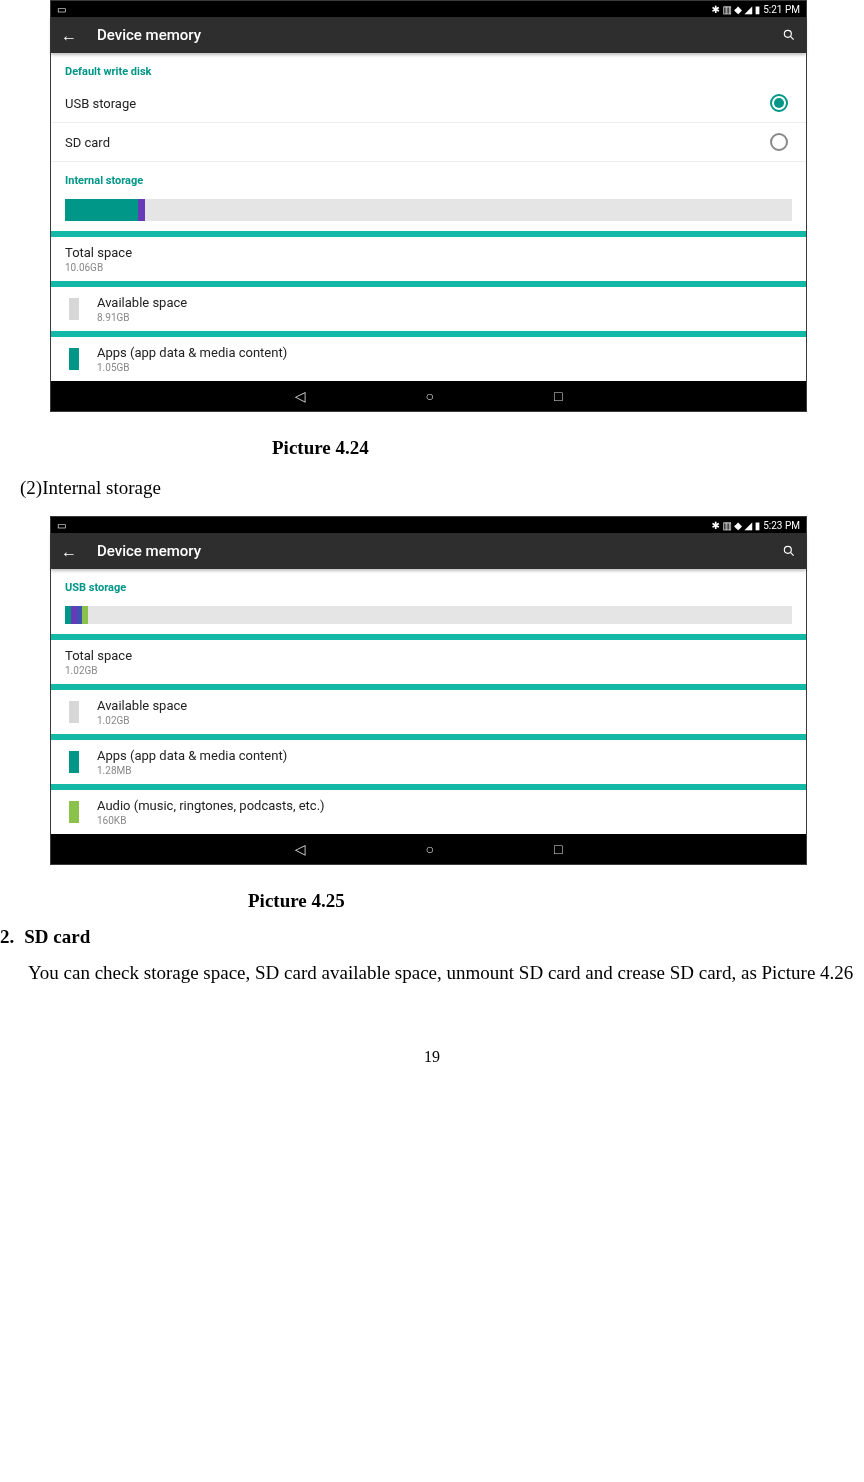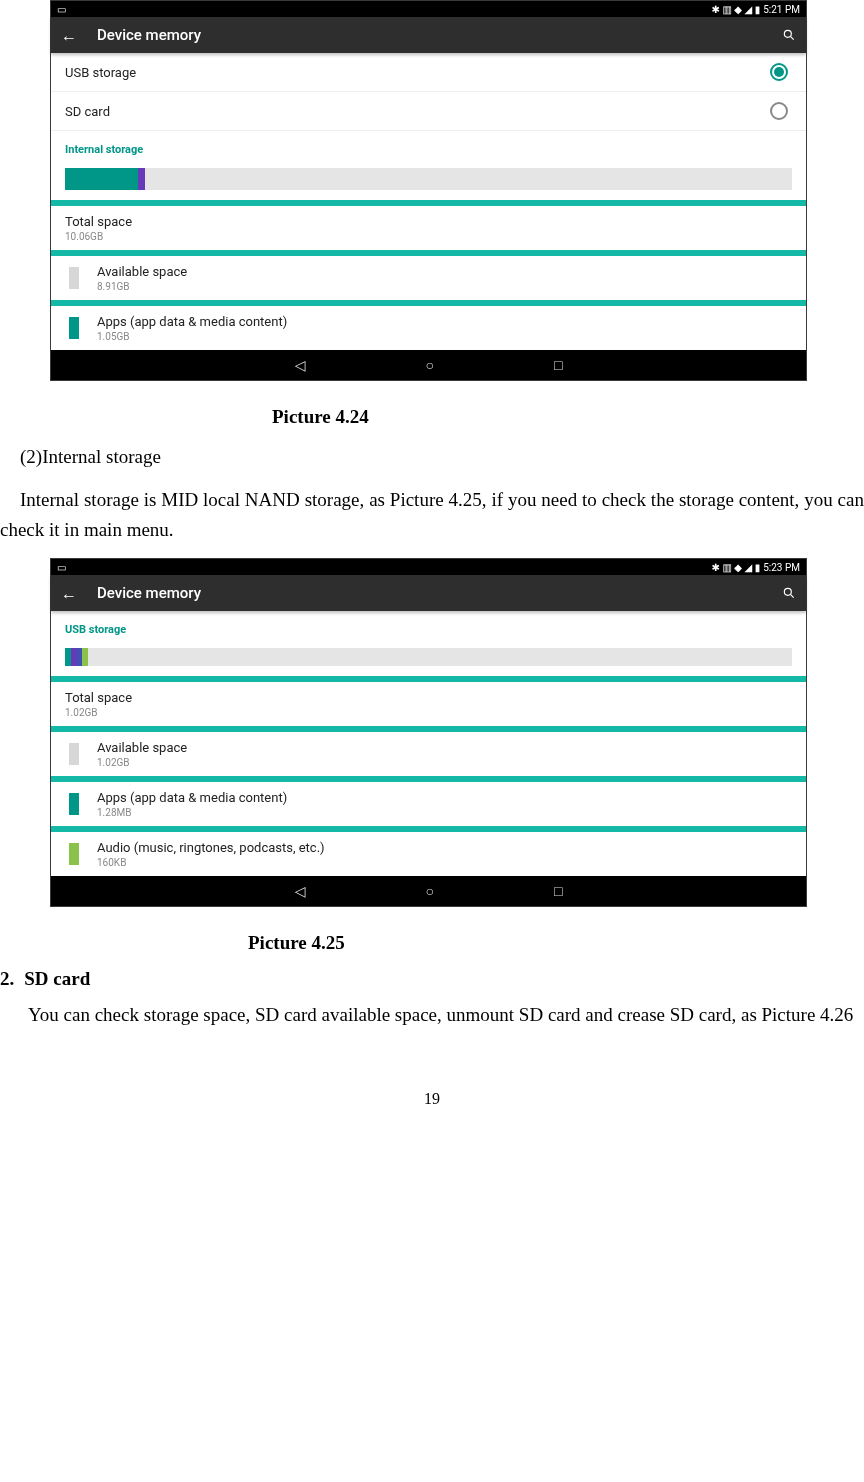--- a/index.html
+++ b/index.html
@@ -126,20 +126,21 @@
     <div class="appbar">
       <span class="back">←</span>
       <span class="title">Device memory</span>
       <span class="search">
         <svg width="14" height="14" viewBox="0 0 24 24" fill="none" stroke="#fff" stroke-width="2">
             <circle cx="10" cy="10" r="6"></circle>
             <line x1="20" y1="20" x2="14.5" y2="14.5"></line>
           </svg>
       </span>
     </div>
+    <div class="section-header">Default write disk</div>
     <div class="radio-row">
       <span class="label">USB storage</span>
       <span class="radio checked"></span>
     </div>
     <div class="radio-row">
       <span class="label">SD card</span>
       <span class="radio"></span>
     </div>
     <div class="section-header">Internal storage</div>
     <div class="storage-bar">
@@ -167,21 +168,20 @@
     <div class="navbar">
       <span class="nav-icon">◁</span>
       <span class="nav-icon">○</span>
       <span class="nav-icon">□</span>
     </div>
   </div>
 
   <div class="caption">Picture 4.24</div>
 
   <div class="body-text indent">(2)Internal storage</div>
-  <div class="body-text" style="padding-left:0;"><span style="padding-left:20px;">Internal storage is MID local NAND storage, as Picture 4.25, if you need to check the storage content, you can check it in main menu.</span></div>
 
   <div class="screenshot">
     <div class="statusbar">
       <div class="status-left">
           <span>▭</span>
         </div>
       <div class="status-right">
         <span>✱ ▥ ◆ ◢ ▮</span>
         <span>5:23 PM</span>
       </div>

